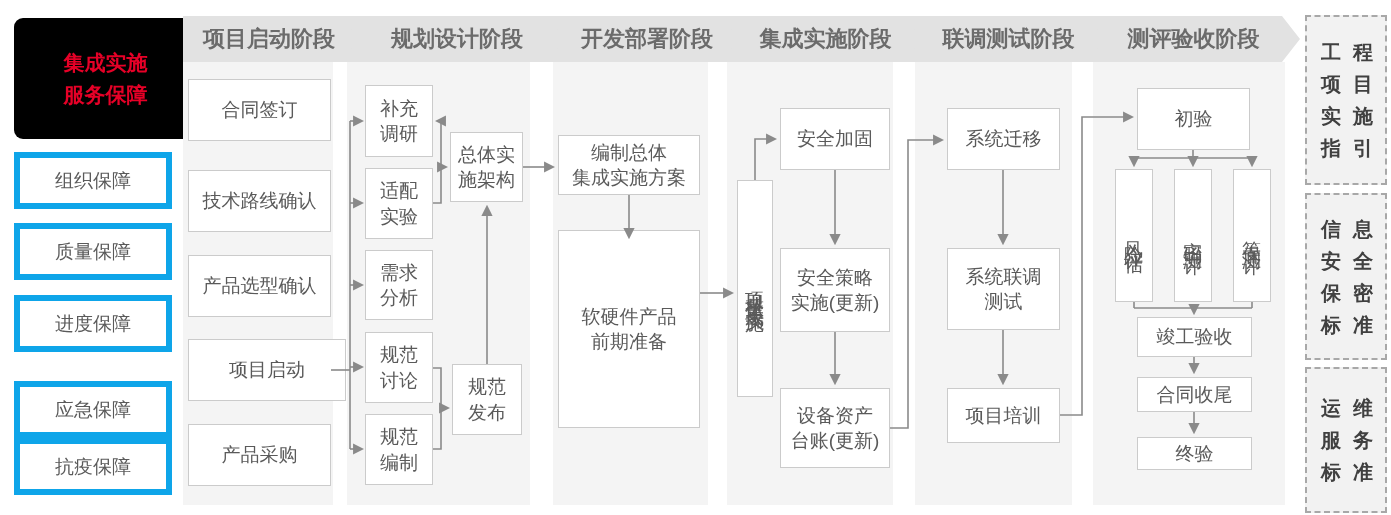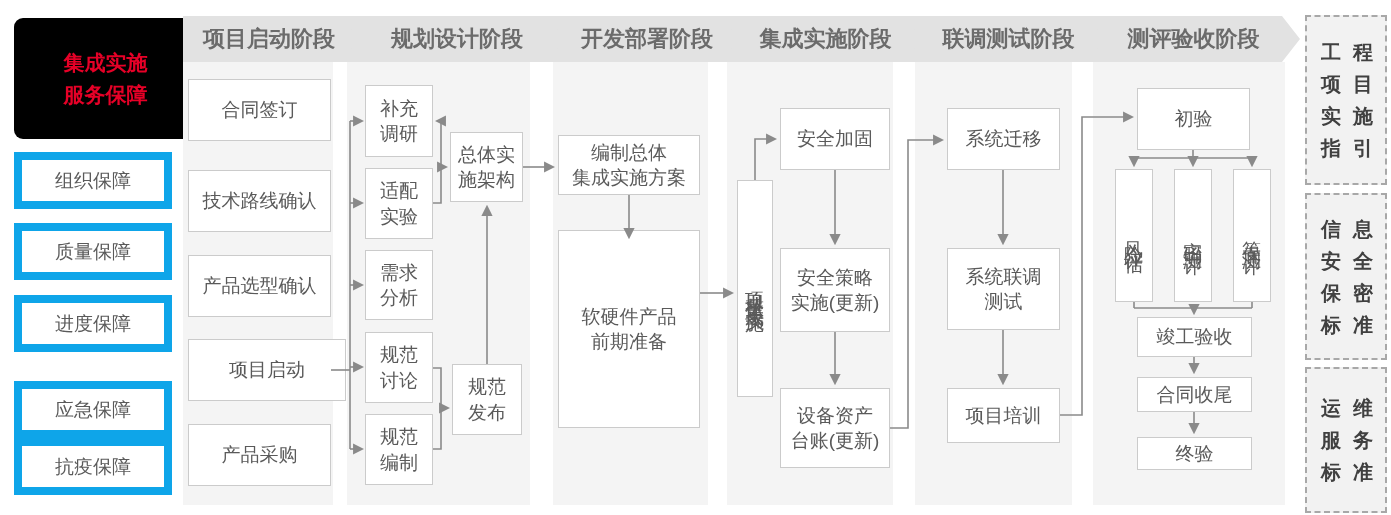--- a/index.html
+++ b/index.html
@@ -4,21 +4,21 @@
 <style>
   html,body{margin:0;padding:0;background:#fff;}
   #stage{position:relative;width:1391px;height:515px;background:#ffffff;
          font-family:"Liberation Sans","DejaVu Sans",sans-serif;overflow:hidden;}
 
   
   .pink-title{position:absolute;left:14px;top:18px;width:183px;height:121px;
     background:#000000;border-radius:9px;display:flex;align-items:center;justify-content:center;
     color:#e60027;font-size:21px;font-weight:bold;text-align:right;line-height:1.5;white-space:pre-line;}
   .side-box{position:absolute;left:14px;width:158px;height:57px;background:#fff;
-    border:8px solid #0ea5e9;box-sizing:border-box;display:flex;align-items:center;justify-content:center;
+    border:6px solid #0ea5e9;box-sizing:border-box;display:flex;align-items:center;justify-content:center;
     color:#5a5a5a;font-size:19px;}
 
   
   .col-bg{position:absolute;top:62px;height:443px;background:#f4f4f4;}
   .banner{position:absolute;top:16px;height:46px;background:#e2e2e2;color:#6b6b6b;
     font-weight:bold;font-size:22px;display:flex;align-items:center;justify-content:center;}
   .banner.notch{clip-path:polygon(0 0,calc(100% - 18px) 0,100% 50%,calc(100% - 18px) 100%,0 100%,18px 50%);}
   .banner.first{clip-path:polygon(0 0,calc(100% - 18px) 0,100% 50%,calc(100% - 18px) 100%,0 100%);padding-right:12px;box-sizing:border-box;}
 
   

